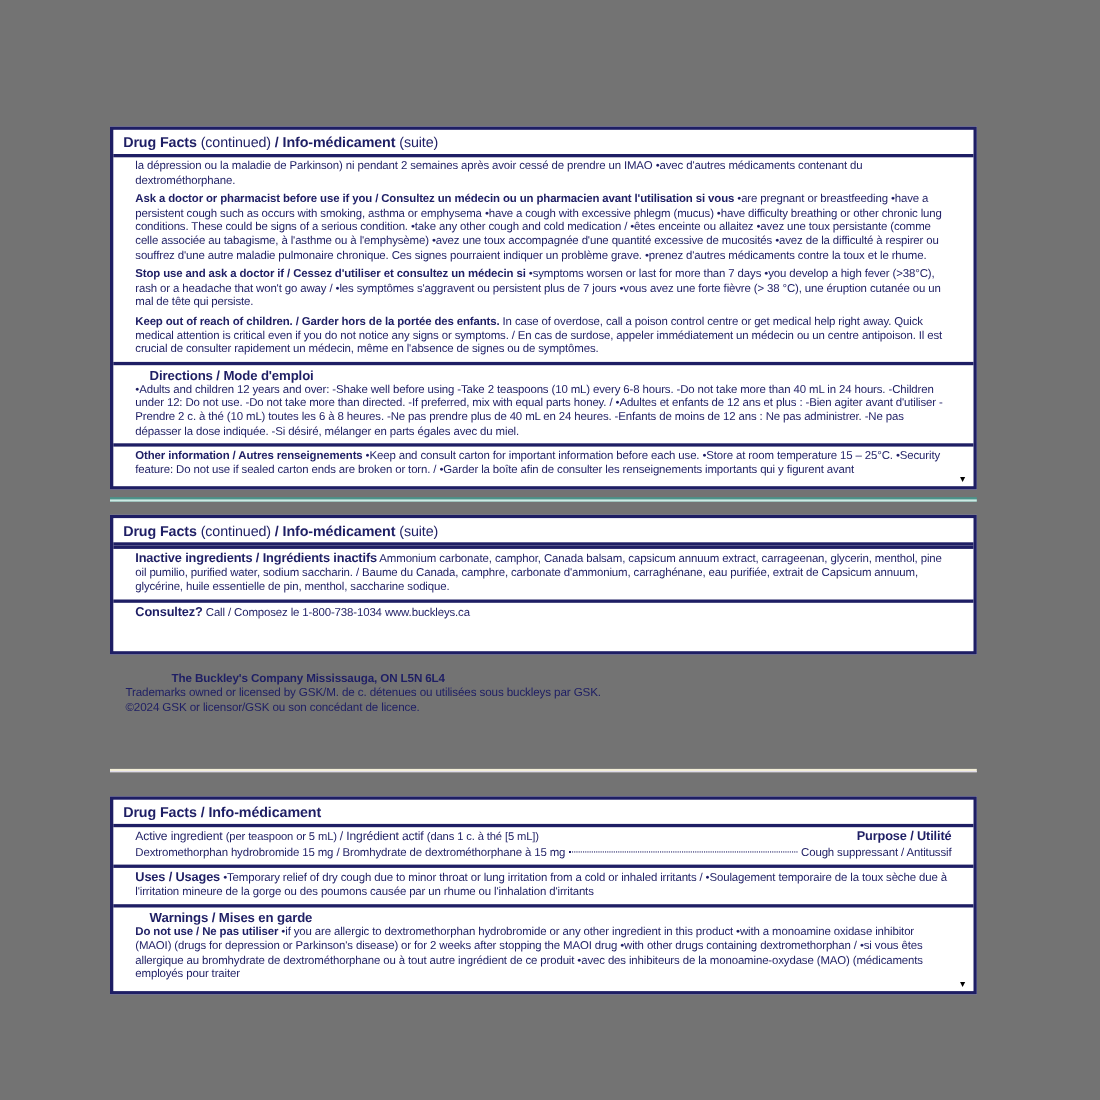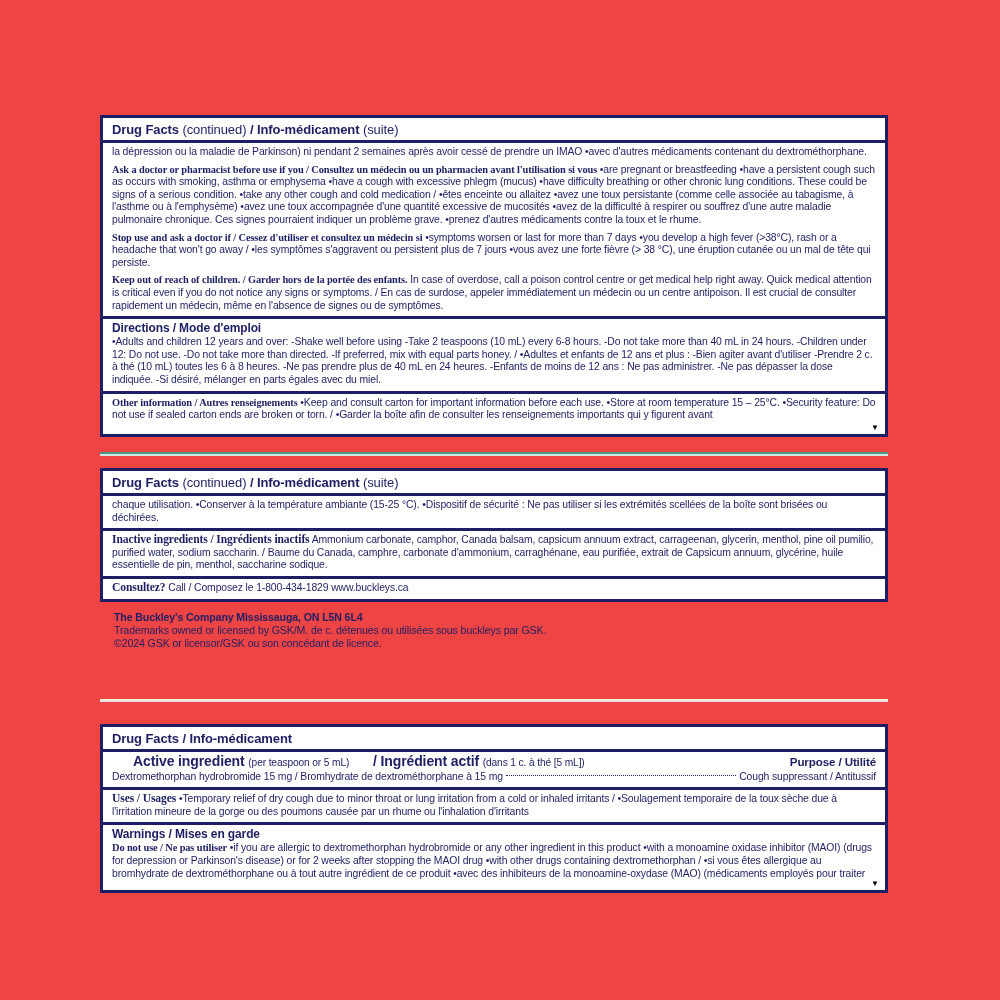--- a/index.html
+++ b/index.html
@@ -1,38 +1,38 @@
 <!DOCTYPE html>
 <html><head>
 <meta charset="utf-8">
 <style>
   html,body{margin:0;padding:0;background:#ffffff;}
-  .page{position:relative;width:1000px;height:1000px;background:#ef4444;overflow:hidden;
+  .page{position:relative;width:1000px;height:1000px;background:#737373;overflow:hidden;
         font-family:"Liberation Sans",sans-serif;color:#1e1e64;}
   .panel{position:absolute;left:100px;width:788px;border:3px solid #1e1e64;background:#fff;
          box-sizing:border-box;}
   .panel-header{font-size:13px;font-weight:bold;padding:4px 9px 3px;border-bottom:3px solid #1e1e64;
                 letter-spacing:-0.1px;}
   .panel-header .reg{font-weight:normal;}
-  .sec{padding:3px 9px 4px;font-size:10.4px;line-height:12.6px;letter-spacing:-0.12px;}
+  .sec{padding:3px 20px 4px;font-size:10.4px;line-height:12.6px;letter-spacing:-0.12px;}
   .sec p{margin:0 0 5px;}
   .sec p:last-child{margin-bottom:0;}
   .sep{border-top:3px solid #1e1e64;}
-  .lead{font-weight:bold;font-family:Liberation Serif, serif;}
-  .sec-title{font-weight:bold;font-size:12px;line-height:13px;margin:0 0 1px;}
+  .lead{font-weight:bold;}
+  .sec-title{font-weight:bold;font-size:12px;line-height:13px;margin:0 13px 1px;}
   .marker{position:absolute;right:6px;bottom:2px;font-size:8px;line-height:8px;color:#000;}
   .teal-line{position:absolute;left:100px;top:452px;width:788px;height:2px;background:#4a948a;
              border-bottom:2px solid #cdeae3;}
   .cream-line{position:absolute;left:100px;top:699px;width:788px;height:2px;background:#f3eed8;
               border-bottom:1px solid #dcd8ec;}
   .company{position:absolute;left:114px;top:611px;font-size:10.6px;line-height:13px;
            letter-spacing:-0.12px;}
-  .company .b{font-weight:bold;}
+  .company .b{font-weight:bold;margin-left:42px;}
   .ai-row1{display:flex;justify-content:space-between;align-items:baseline;}
-  .ai-bold{font-weight:bold;font-size:14px;margin-left:21px;}
+  .ai-bold{font-weight:normal;font-size:11px;}
   .ai-reg{font-weight:normal;font-size:10.2px;}
   .purpose{font-weight:bold;font-size:11.6px;white-space:nowrap;}
   .ai-row2{display:flex;align-items:center;margin-top:1px;}
   .ai-row2 .leader{flex:1;border-bottom:1.6px dotted #1e1e64;margin:0 3px 2px;}
   .ai-row2 span{white-space:nowrap;}
   .ai-row2 .name{white-space:normal;}
 </style>
 </head>
 <body>
 
@@ -57,28 +57,25 @@
     </div>
     <div class="marker">▼</div>
   </div>
 
   <div class="teal-line"></div>
 
   <div class="panel" style="top:468px;min-height:127px;">
     <div class="panel-header">
       <span>Drug Facts </span><span class="reg">(continued) </span><span>/ Info-médicament </span><span class="reg">(suite)</span>
     </div>
-    <div class="sec">
-      <p>chaque utilisation.  •Conserver à la température ambiante (15-25 °C).  •Dispositif de sécurité : Ne pas utiliser si les extrémités scellées de la boîte sont brisées ou déchirées.</p>
-    </div>
     <div class="sec sep">
       <p><span class="lead" style="font-size:11.6px;">Inactive ingredients / Ingrédients inactifs</span><span> Ammonium carbonate, camphor, Canada balsam, capsicum annuum extract, carrageenan, glycerin, menthol, pine oil pumilio, purified water, sodium saccharin. / Baume du Canada, camphre, carbonate d'ammonium, carraghénane, eau purifiée, extrait de Capsicum annuum, glycérine, huile essentielle de pin, menthol, saccharine sodique.</span></p>
     </div>
     <div class="sec sep">
-      <p><span class="lead" style="font-size:11.6px;">Consultez?</span><span> Call / Composez le 1-800-434-1829  www.buckleys.ca</span></p>
+      <p><span class="lead" style="font-size:11.6px;">Consultez?</span><span> Call / Composez le 1-800-738-1034  www.buckleys.ca</span></p>
     </div>
   </div>
 
   <div class="company">
     <div class="b">The Buckley's Company Mississauga, ON  L5N 6L4</div>
     <div>Trademarks owned or licensed by GSK/M. de c. détenues ou utilisées sous buckleys par GSK.</div>
     <div>©2024 GSK or licensor/GSK ou son concédant de licence.</div>
   </div>
 
   <div class="cream-line"></div>

